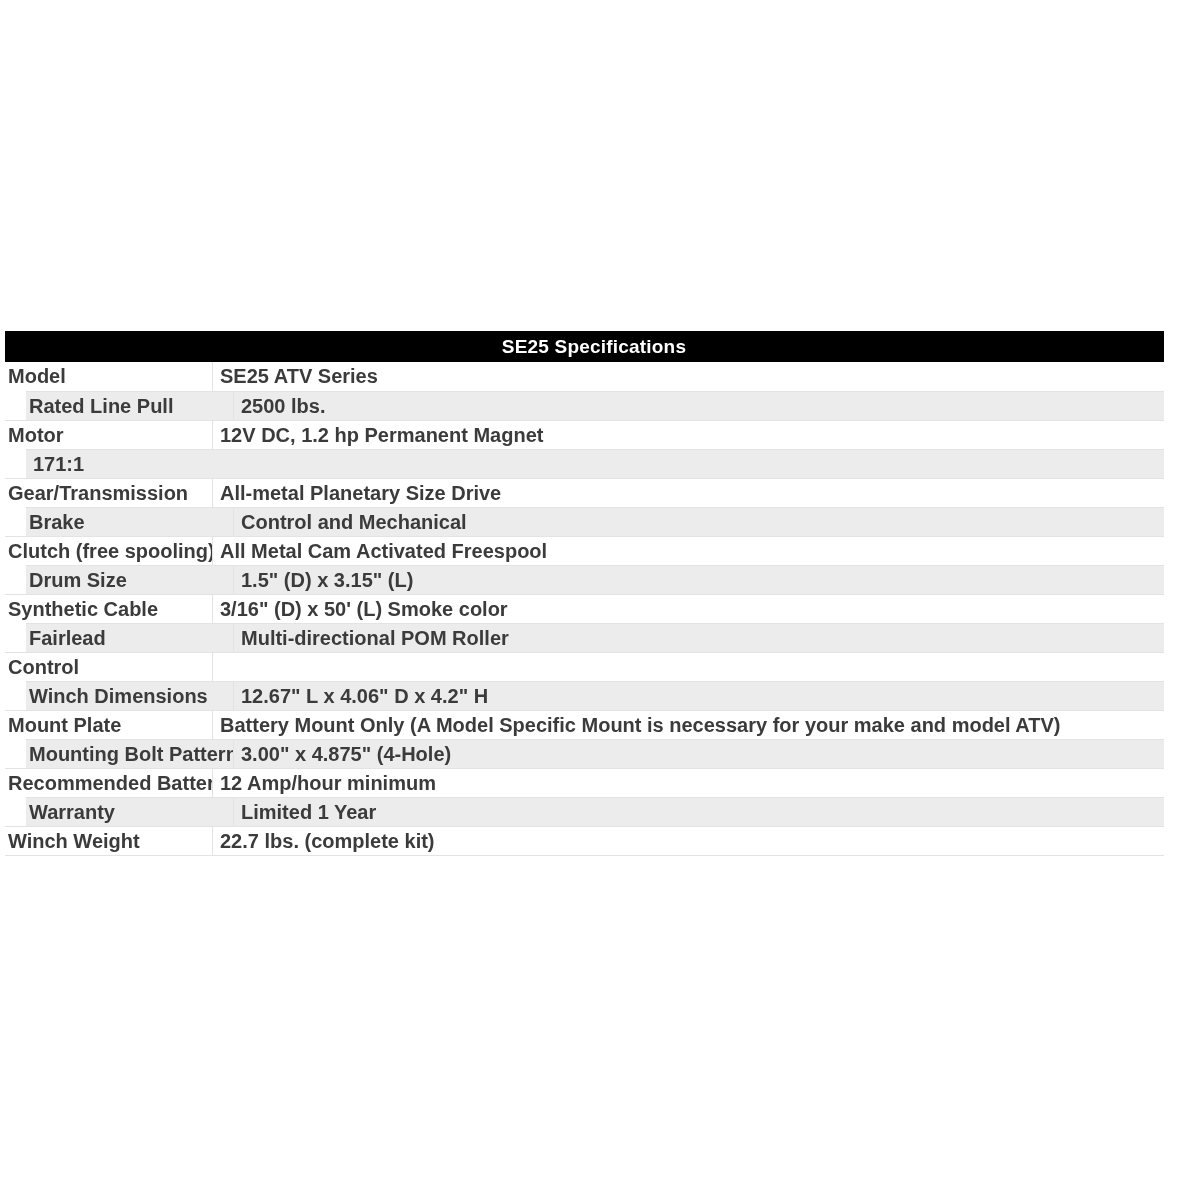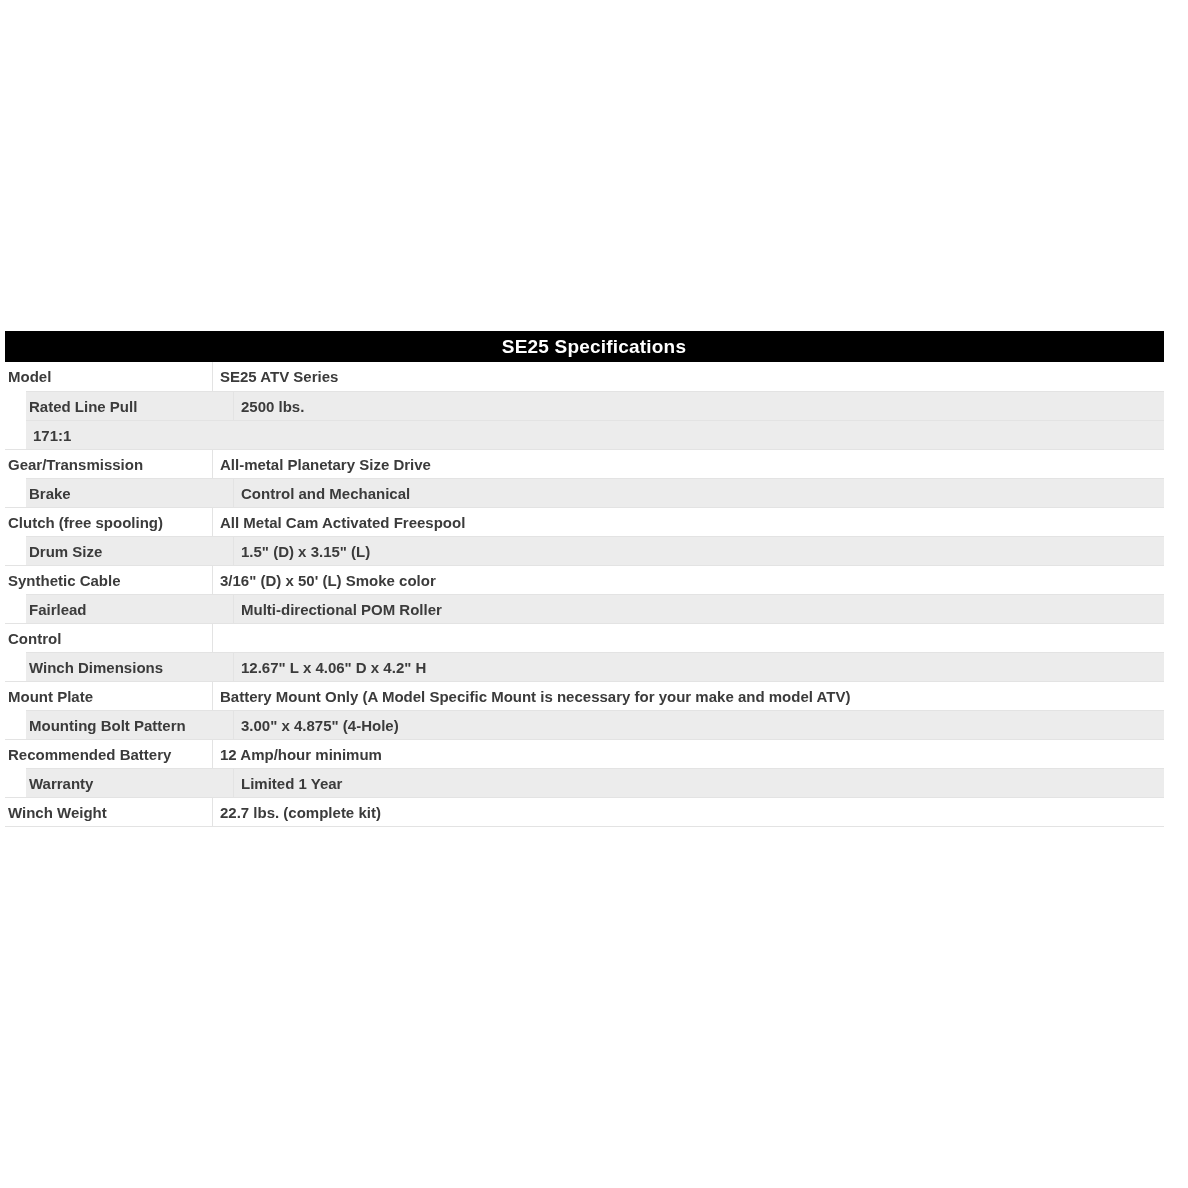--- a/index.html
+++ b/index.html
@@ -43,21 +43,21 @@
     display:flex;
     height:29px;
     background:#ffffff;
     border-top:1px solid var(--border);
   }
   .spec-row:first-child{border-top:none;}
   .spec-row.stripe{background:var(--stripe);margin-left:21px;}
   .cell{
     display:flex;
     align-items:center;
-    font-size:15px;
+    font-size:20px;
     font-weight:bold;
     color:var(--text);
     white-space:nowrap;
     overflow:hidden;
   }
   .cell.label{
     width:208px;
     flex:0 0 208px;
     padding-left:3px;
     border-right:1px solid var(--border);
@@ -74,20 +74,24 @@
   <div class="spec-table">
     <div class="spec-header">SE25 Specifications</div>
     <div id="spec-rows">
         <div class="spec-row">
           <div class="cell label">Model</div>
           <div class="cell value">SE25 ATV Series</div>
         </div>
         <div class="spec-row stripe">
           <div class="cell label">Rated Line Pull</div>
           <div class="cell value">2500 lbs.</div>
+        </div>
+        <div class="spec-row">
+          <div class="cell label">Motor</div>
+          <div class="cell value">12V DC, 1.2 hp Permanent Magnet</div>
         </div>
         <div class="spec-row stripe">
           <div class="cell value">171:1</div>
         </div>
         <div class="spec-row">
           <div class="cell label">Gear/Transmission</div>
           <div class="cell value">All-metal Planetary Size Drive</div>
         </div>
         <div class="spec-row stripe">
           <div class="cell label">Brake</div>

